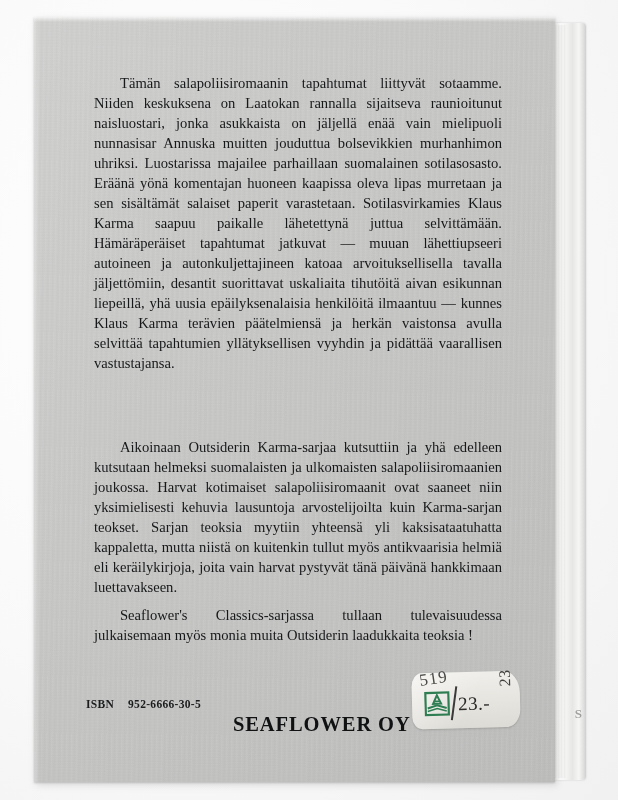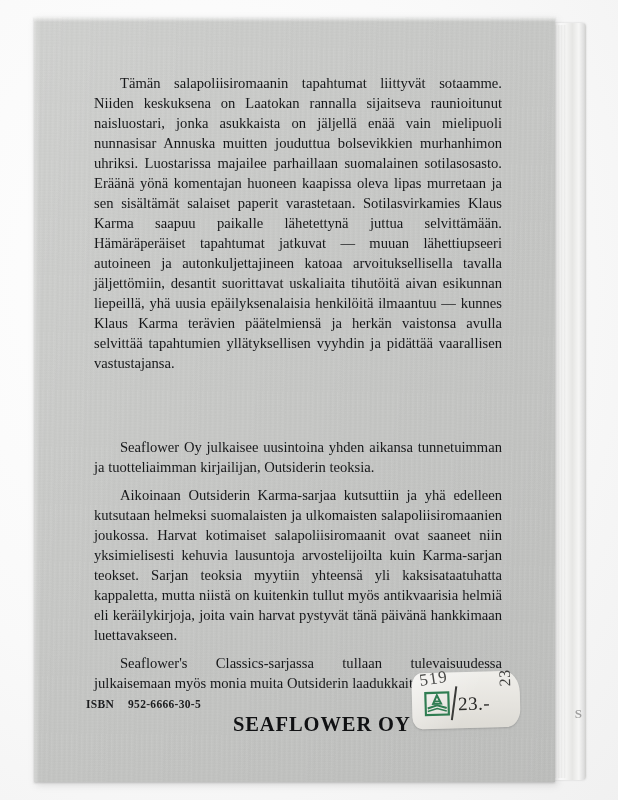--- a/index.html
+++ b/index.html
@@ -270,21 +270,20 @@
       <div class="cover-left-edge"></div>
 
       <div class="blurb">
         <div class="tight">
           <p>Tämän salapoliisiromaanin tapahtumat liittyvät sotaamme. Niiden keskuksena on Laatokan rannalla sijaitseva raunioitunut naisluostari, jonka asukkaista on jäljellä enää vain mielipuoli nunnasisar Annuska muitten jouduttua bolsevikkien murhanhimon uhriksi. Luostarissa majailee parhaillaan suomalainen sotilasosasto. Eräänä yönä komentajan huoneen kaapissa oleva lipas murretaan ja sen sisältämät salaiset paperit varastetaan. Sotilasvirkamies Klaus Karma saapuu paikalle lähetettynä juttua selvittämään. Hämäräperäiset tapahtumat jatkuvat — muuan lähettiupseeri autoineen ja autonkuljettajineen katoaa arvoituksellisella tavalla jäljettömiin, desantit suorittavat uskaliaita tihutöitä aivan esikunnan liepeillä, yhä uusia epäilyksenalaisia henkilöitä ilmaantuu — kunnes Klaus Karma terävien päätelmiensä ja herkän vaistonsa avulla selvittää tapahtumien yllätyksellisen vyyhdin ja pidättää vaarallisen vastustajansa.</p>
         </div>
 
         <div class="block-gap"></div>
 
         <div class="tight">
-          <p>Seaflower Oy julkaisee uusintoina yhden aikansa tunnetuimman ja tuotteliaimman kirjailijan, Outsiderin teoksia.</p>
           <p>Aikoinaan Outsiderin Karma-sarjaa kutsuttiin ja yhä edelleen kutsutaan helmeksi suomalaisten ja ulkomaisten salapoliisiromaanien joukossa. Harvat kotimaiset salapoliisiromaanit ovat saaneet niin yksimielisesti kehuvia lausuntoja arvostelijoilta kuin Karma-sarjan teokset. Sarjan teoksia myytiin yhteensä yli kaksisataatuhatta kappaletta, mutta niistä on kuitenkin tullut myös antikvaarisia helmiä eli keräilykirjoja, joita vain harvat pystyvät tänä päivänä hankkimaan luettavakseen.</p>
           <p>Seaflower's Classics-sarjassa tullaan tulevaisuudessa julkaisemaan myös monia muita Outsiderin laadukkaita teoksia !</p>
         </div>
       </div>
 
       <div class="isbn">
         <span class="isbn-label">ISBN</span><span>952-6666-30-5</span>
       </div>
 
       <div class="publisher">SEAFLOWER OY</div>

